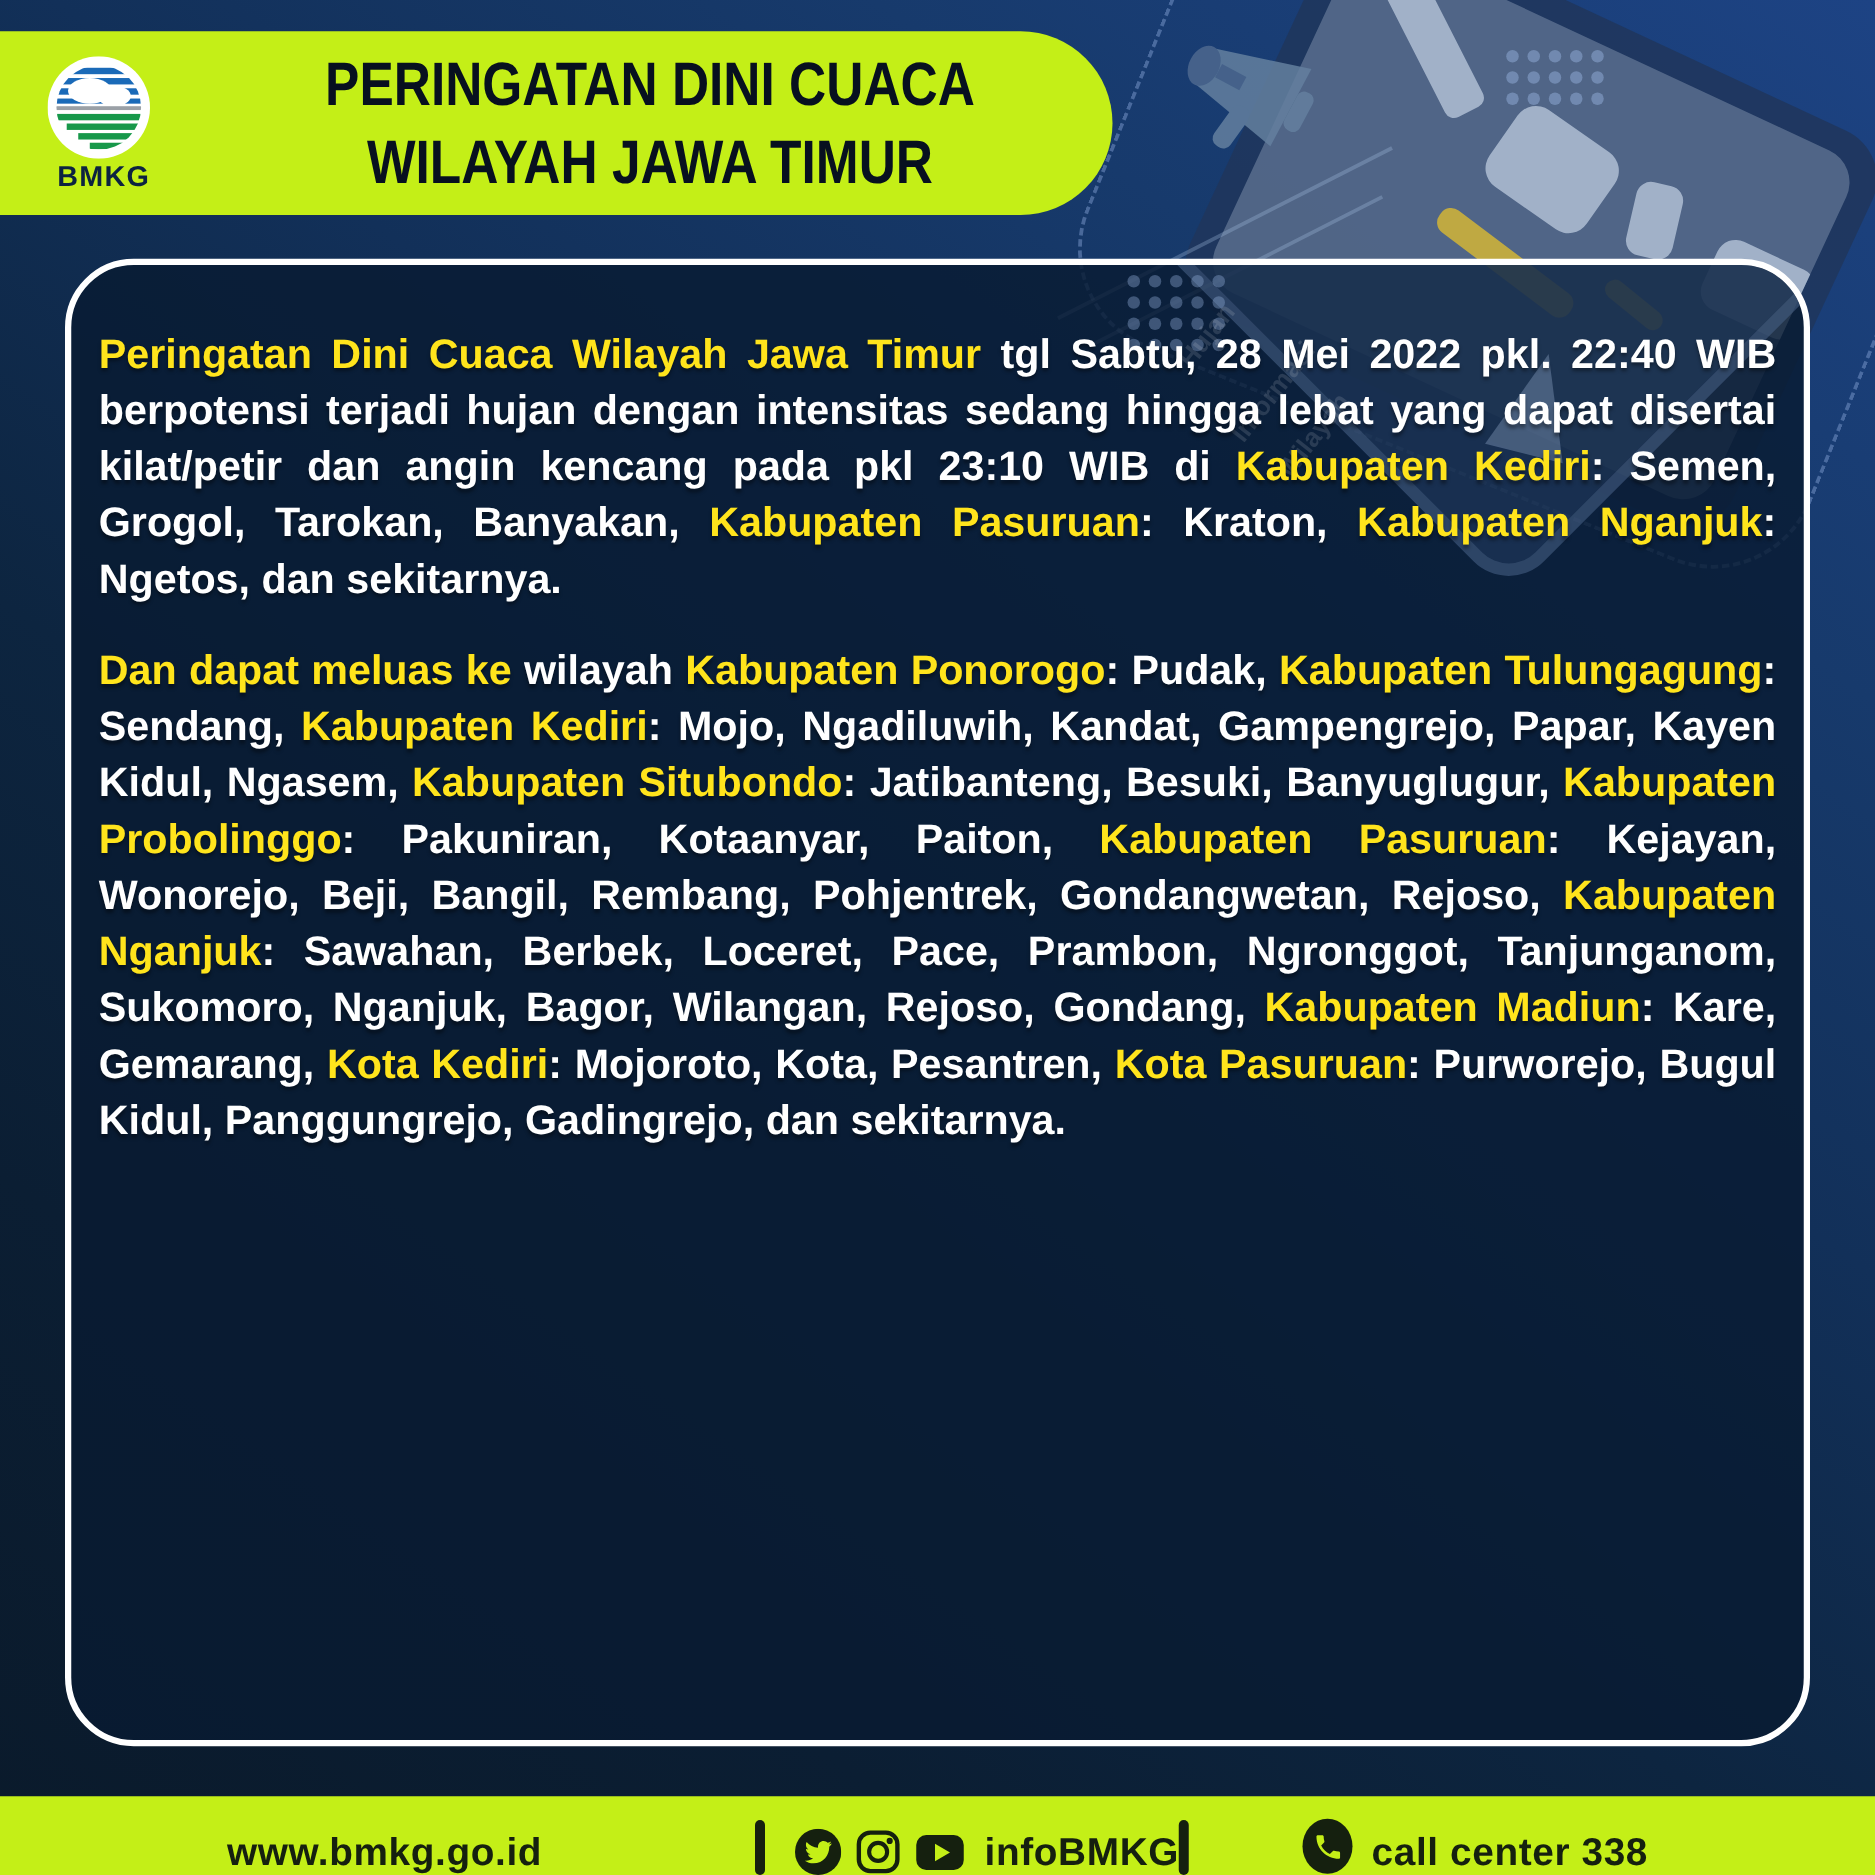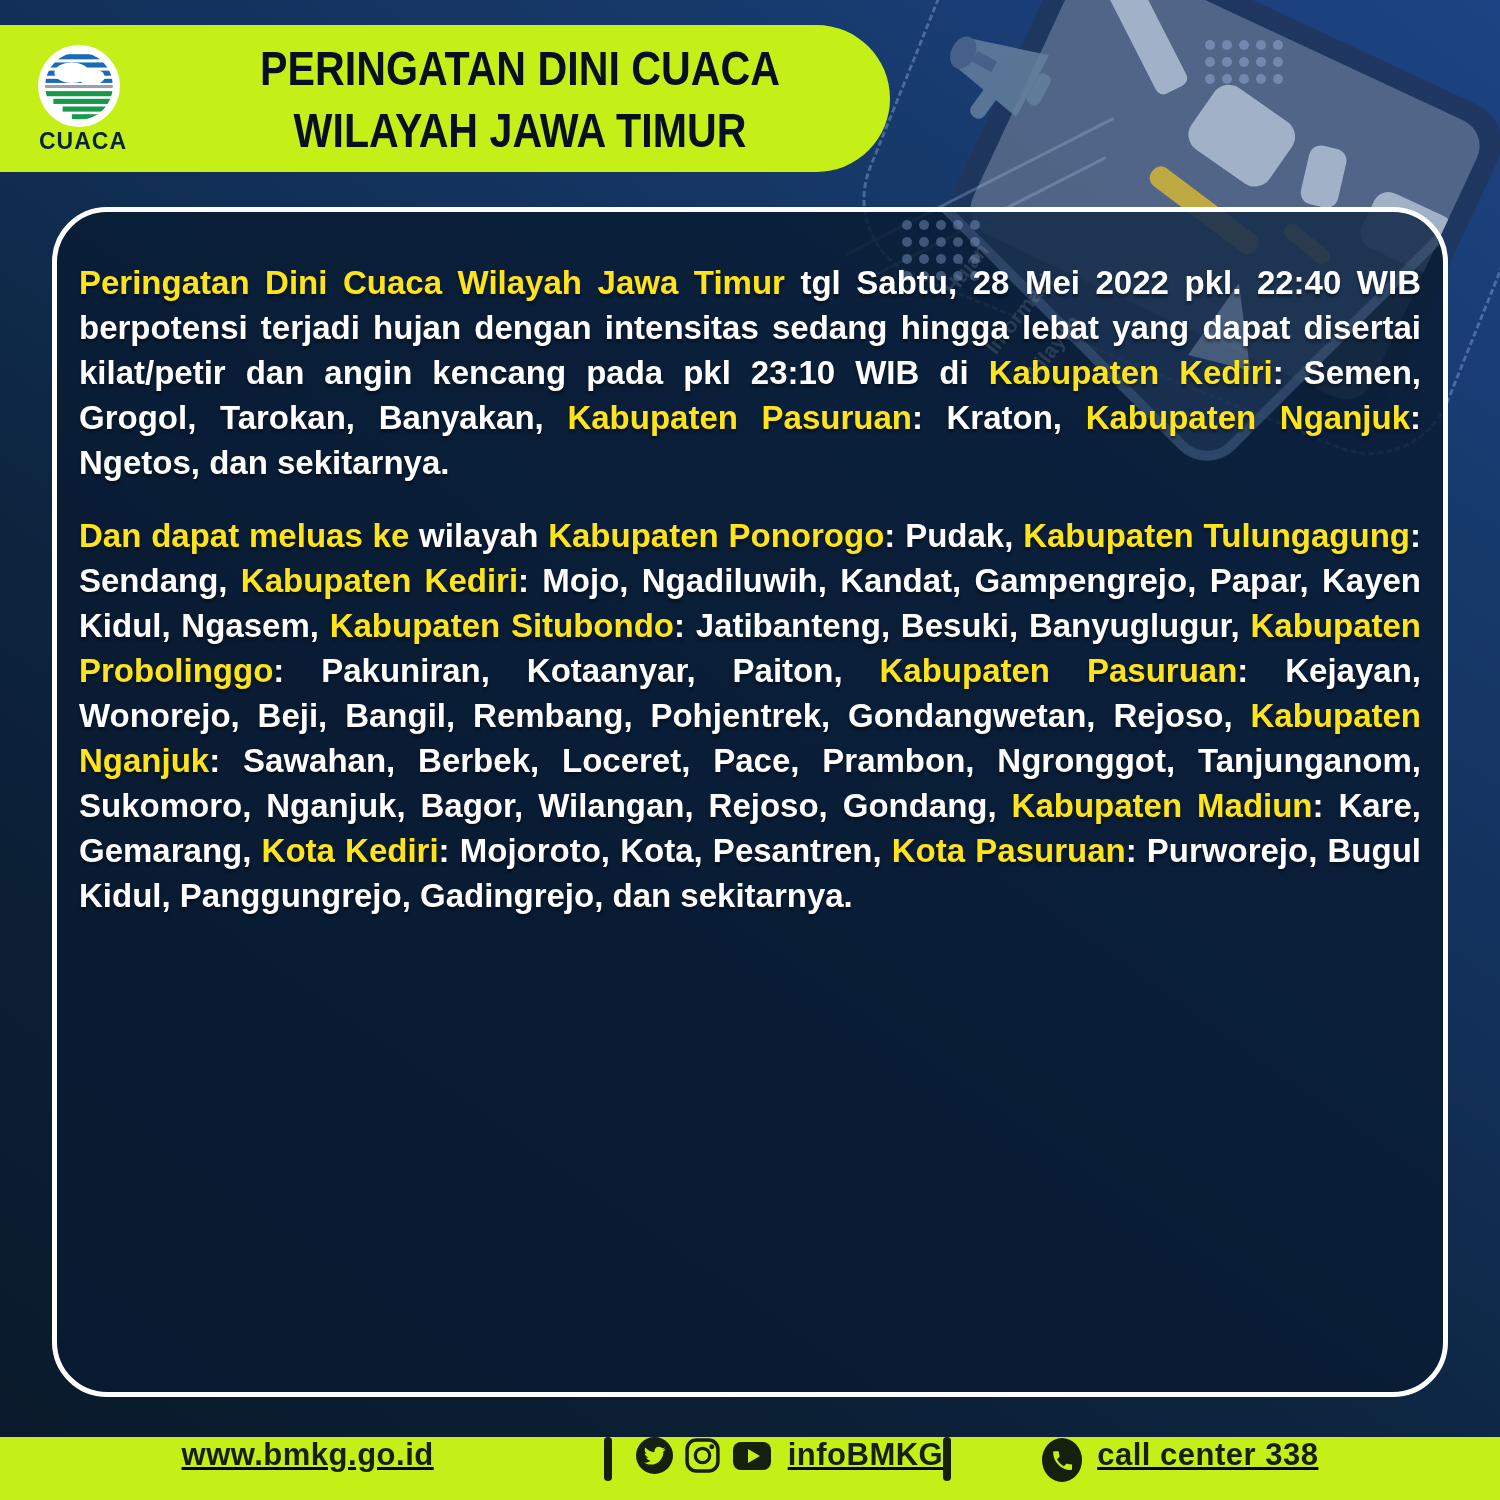--- a/index.html
+++ b/index.html
@@ -57,21 +57,21 @@
   .pd-mark{position:absolute;font-weight:bold;color:rgba(255,255,255,.13);transform:rotate(-52deg);font-size:21px;}
   .m1{left:880px;top:45px;} .m2{left:915px;top:90px;} .m3{left:955px;top:125px;}
   .panel-text{position:relative;z-index:2;padding:48px 22px 0 22px;}
   .para{margin:0;font-weight:bold;font-size:33px;line-height:45px;text-align:justify;
     color:#ffffff;text-shadow:0 3px 3px rgba(0,0,0,.40);}
   .para + .para{margin-top:28px;}
   .seg-yellow{color:#ffe41c;}
   .seg-white{color:#ffffff;}
   
   .footer{position:absolute;left:0;top:1437px;width:1500px;height:63px;z-index:4;
-    background:#c4ef17;display:flex;align-items:flex-start;justify-content:center;text-decoration:underline;}
+    background:#c4ef17;display:flex;align-items:flex-end;justify-content:center;}
   .f-text{font-weight:bold;font-size:31px;color:#15200f;letter-spacing:.5px;}
   .f-web{margin-right:170px;}
   .f-sep{width:8px;height:44px;border-radius:4px;background:#15200f;}
   .f-icons{display:flex;align-items:center;gap:11px;margin:0 16px 0 24px;}
   .f-handle{}
   .f-phone{margin:0 14px 0 90px;display:flex;align-items:center;}
   svg{display:block;}
 </style>
 </head>
 <body>
@@ -133,21 +133,21 @@
           <rect x="4" y="33" width="72" height="4" fill="#1a6ab8"></rect>
           <ellipse cx="33" cy="27" rx="17" ry="10" fill="#ffffff"></ellipse>
           <ellipse cx="52" cy="31" rx="13" ry="8" fill="#ffffff"></ellipse>
           <rect x="4" y="39" width="72" height="3" fill="#9aa0a6"></rect>
           <rect x="6" y="45" width="68" height="5" fill="#17984a"></rect>
           <rect x="15" y="52.5" width="59" height="5" fill="#17984a"></rect>
           <rect x="24" y="60" width="50" height="5" fill="#17984a"></rect>
           <rect x="33" y="67.5" width="41" height="5" fill="#17984a"></rect>
         </g>
       </svg>
-      <div class="logo-text">CUACA</div>
+      <div class="logo-text">BMKG</div>
     </div>
     <div class="title-wrap">
       <div class="title-line">PERINGATAN DINI CUACA</div>
       <div class="title-line">WILAYAH JAWA TIMUR</div>
     </div>
   </div>
 
   <div class="panel">
     <div class="panel-deco">
       <div class="pd-screen"></div>

